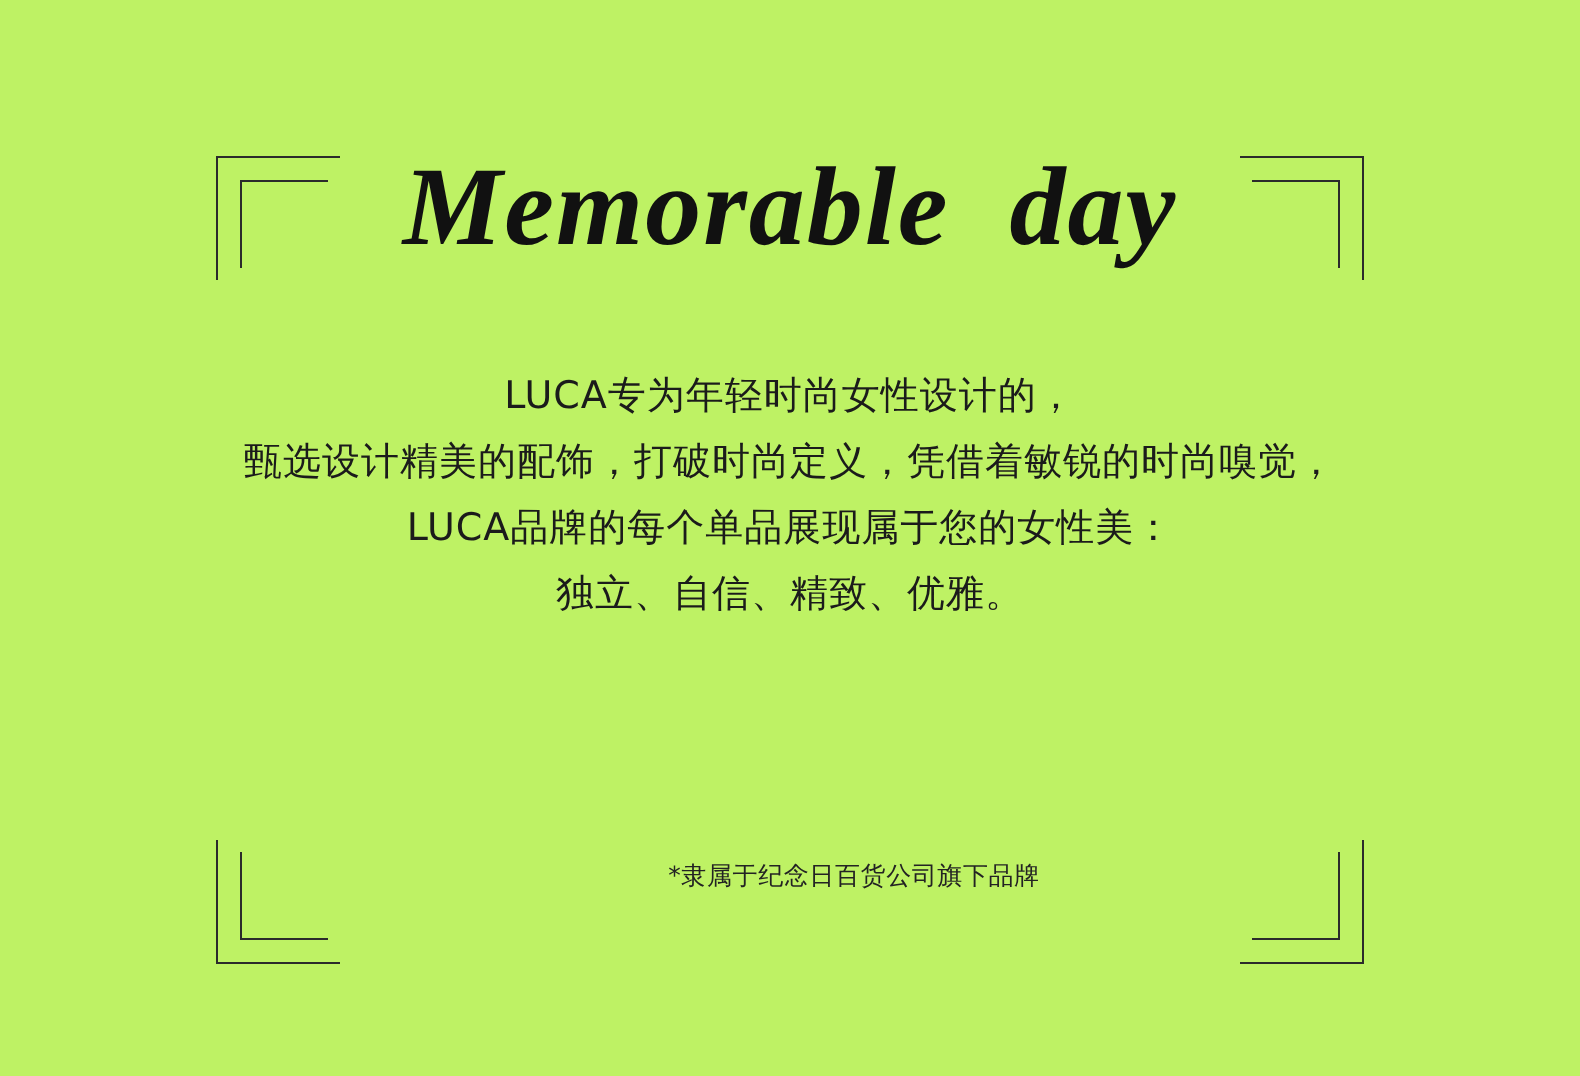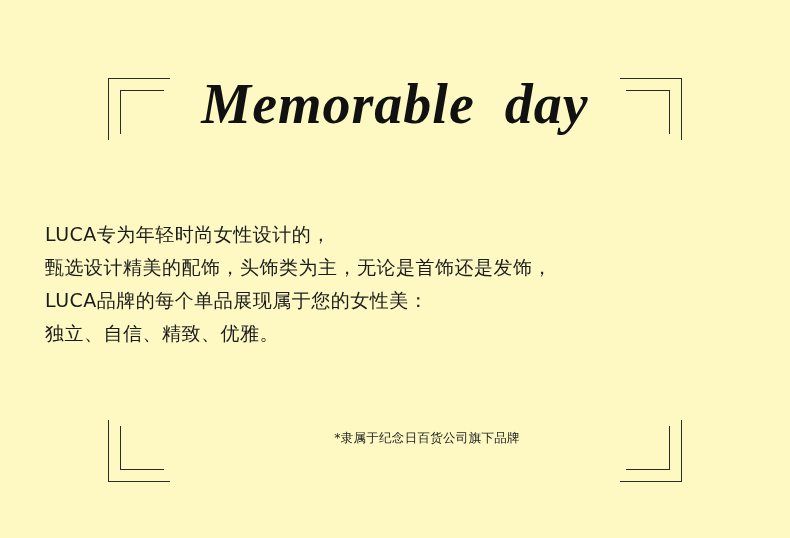--- a/index.html
+++ b/index.html
@@ -11,21 +11,21 @@
     width: 790px;
     height: 538px;
     overflow: hidden;
     font-family: "Liberation Sans", sans-serif;
     color: #1a1a1a;
   }
   .page {
     position: relative;
     width: 790px;
     height: 538px;
-    background: #fef9c3;
+    background: #bef264;
     box-sizing: border-box;
   }
 
   
   .corner {
     position: absolute;
     width: 62px;
     height: 62px;
   }
   .corner .outer,
@@ -80,21 +80,21 @@
     line-height: 1.15;
     white-space: pre;
   }
 
   
   .body-copy {
     position: absolute;
     left: 45px;
     top: 182px;
     width: 700px;
-    margin-top: 36px;
+    text-align: center;
   }
   .body-copy .line {
     font-family: "DejaVu Sans", "Liberation Sans", sans-serif;
     font-size: 19px;
     line-height: 33px;
     color: #1b1b1b;
     letter-spacing: 0.5px;
     white-space: nowrap;
   }
 
@@ -134,20 +134,20 @@
 
   <div class="corner br">
     <span class="outer"></span>
     <span class="inner"></span>
   </div>
 
   <div class="headline">Memorable  day</div>
 
   <div class="body-copy">
     <div class="line">LUCA专为年轻时尚女性设计的，</div>
-    <div class="line">甄选设计精美的配饰，头饰类为主，无论是首饰还是发饰，</div>
+    <div class="line">甄选设计精美的配饰，打破时尚定义，凭借着敏锐的时尚嗅觉，</div>
     <div class="line">LUCA品牌的每个单品展现属于您的女性美：</div>
     <div class="line">独立、自信、精致、优雅。</div>
   </div>
 
   <div class="footnote">*隶属于纪念日百货公司旗下品牌</div>
 
 </div>
 
 </body></html>

